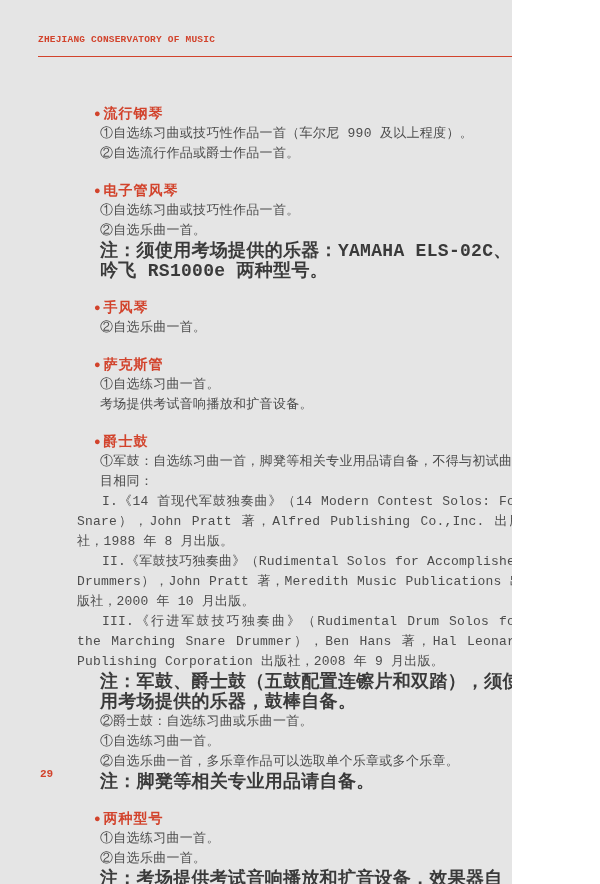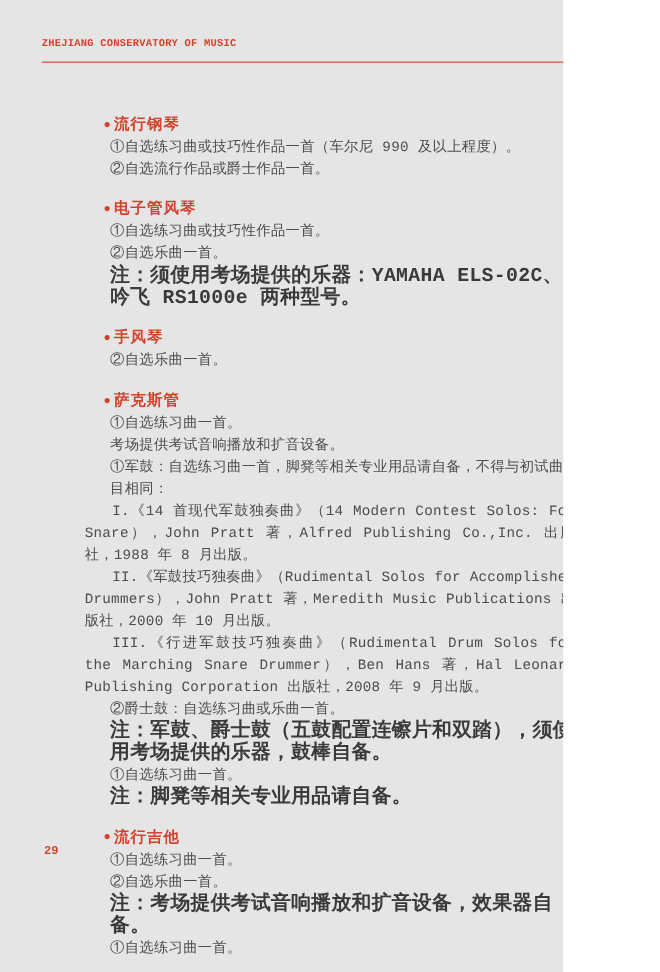--- a/index.html
+++ b/index.html
@@ -92,33 +92,35 @@
       <section class="section">
         <div class="section-heading"><span class="bullet">●</span><span>手风琴</span></div>
         <div class="line item">②自选乐曲一首。</div>
       </section>
       <section class="section">
         <div class="section-heading"><span class="bullet">●</span><span>萨克斯管</span></div>
         <div class="line item">①自选练习曲一首。</div>
         <div class="line item">考场提供考试音响播放和扩音设备。</div>
       </section>
       <section class="section">
+        <div class="section-heading"><span class="bullet">●</span><span>爵士鼓</span></div>
         <div class="line item">①军鼓：自选练习曲一首，脚凳等相关专业用品请自备，不得与初试曲目相同：</div>
         <div class="line book">I.《14 首现代军鼓独奏曲》（14 Modern Contest Solos: For Snare），John Pratt 著，Alfred Publishing Co.,Inc. 出版社，1988 年 8 月出版。</div>
         <div class="line book">II.《军鼓技巧独奏曲》（Rudimental Solos for Accomplished Drummers），John Pratt 著，Meredith Music Publications 出版社，2000 年 10 月出版。</div>
         <div class="line book">III.《行进军鼓技巧独奏曲》（Rudimental Drum Solos for the Marching Snare Drummer），Ben Hans 著，Hal Leonard Publishing Corporation 出版社，2008 年 9 月出版。</div>
+        <div class="line note">注：军鼓、爵士鼓（五鼓配置连镲片和双踏），须使用考场提供的乐器，鼓棒自备。</div>
         <div class="line item">②爵士鼓：自选练习曲或乐曲一首。</div>
-        <div class="line note">注：军鼓、爵士鼓（五鼓配置连镲片和双踏），须使用考场提供的乐器，鼓棒自备。</div>
       </section>
       <section class="section">
         <div class="line item">①自选练习曲一首。</div>
+        <div class="line item">②自选乐曲一首，多乐章作品可以选取单个乐章或多个乐章。</div>
         <div class="line note">注：脚凳等相关专业用品请自备。</div>
       </section>
       <section class="section">
-        <div class="section-heading"><span class="bullet">●</span><span>流行吉他</span></div>
+        <div class="section-heading"><span class="bullet">●</span><span>两种型号</span></div>
         <div class="line item">①自选练习曲一首。</div>
         <div class="line item">②自选乐曲一首。</div>
         <div class="line note">注：考场提供考试音响播放和扩音设备，效果器自备。</div>
       </section>
       <section class="section">
         <div class="line item">①自选练习曲一首。</div>
       </section>
     </main>
 
   <div class="page-number">29</div>

